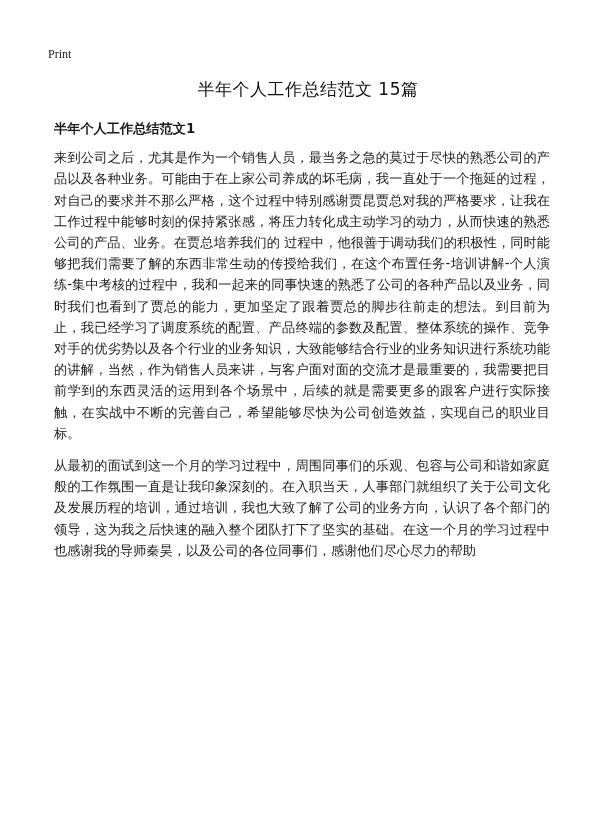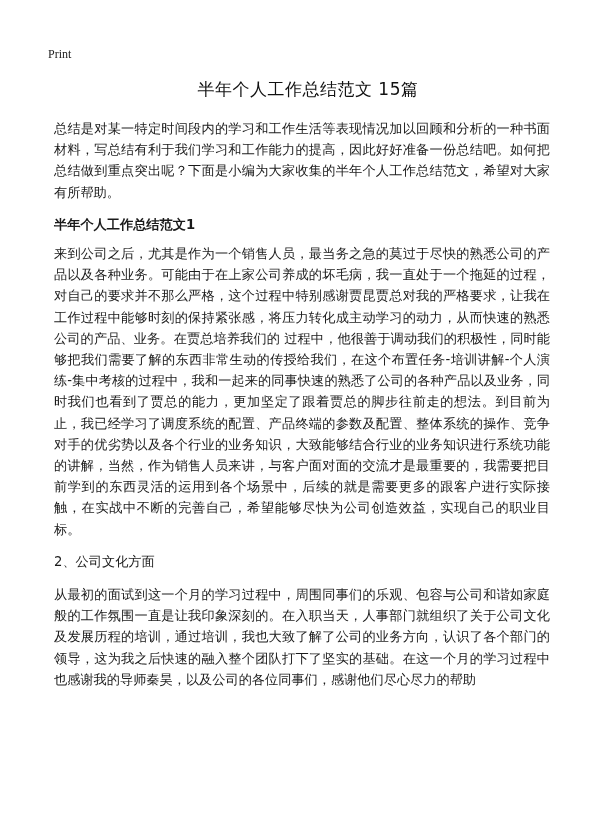--- a/index.html
+++ b/index.html
@@ -14,19 +14,17 @@
   .content p.section { margin-bottom: 12px; }
 </style>
 </head>
 <body>
 
 <div class="page">
   <div class="print">Print</div>
   <div class="title">半年个人工作总结范文 15篇</div>
 
   <div class="content">
-    <p>总结是对某一特定时间段内的学习和工作生活等表现情况加以回顾和分析的一种书面材料，写总结有利于我们学习和工作能力的提高，因此好好准备一份总结吧。如何把总结做到重点突出呢？下面是小编为大家收集的半年个人工作总结范文，希望对大家有所帮助。</p>
     <p class="heading">半年个人工作总结范文1</p>
     <p>来到公司之后，尤其是作为一个销售人员，最当务之急的莫过于尽快的熟悉公司的产品以及各种业务。可能由于在上家公司养成的坏毛病，我一直处于一个拖延的过程，对自己的要求并不那么严格，这个过程中特别感谢贾昆贾总对我的严格要求，让我在工作过程中能够时刻的保持紧张感，将压力转化成主动学习的动力，从而快速的熟悉公司的产品、业务。在贾总培养我们的 过程中，他很善于调动我们的积极性，同时能够把我们需要了解的东西非常生动的传授给我们，在这个布置任务-培训讲解-个人演练-集中考核的过程中，我和一起来的同事快速的熟悉了公司的各种产品以及业务，同时我们也看到了贾总的能力，更加坚定了跟着贾总的脚步往前走的想法。到目前为止，我已经学习了调度系统的配置、产品终端的参数及配置、整体系统的操作、竞争对手的优劣势以及各个行业的业务知识，大致能够结合行业的业务知识进行系统功能的讲解，当然，作为销售人员来讲，与客户面对面的交流才是最重要的，我需要把目前学到的东西灵活的运用到各个场景中，后续的就是需要更多的跟客户进行实际接触，在实战中不断的完善自己，希望能够尽快为公司创造效益，实现自己的职业目标。</p>
-    <p class="section">2、公司文化方面</p>
     <p>从最初的面试到这一个月的学习过程中，周围同事们的乐观、包容与公司和谐如家庭般的工作氛围一直是让我印象深刻的。在入职当天，人事部门就组织了关于公司文化及发展历程的培训，通过培训，我也大致了解了公司的业务方向，认识了各个部门的领导，这为我之后快速的融入整个团队打下了坚实的基础。在这一个月的学习过程中也感谢我的导师秦昊，以及公司的各位同事们，感谢他们尽心尽力的帮助</p>
   </div>
 </div>
 
 </body></html>

